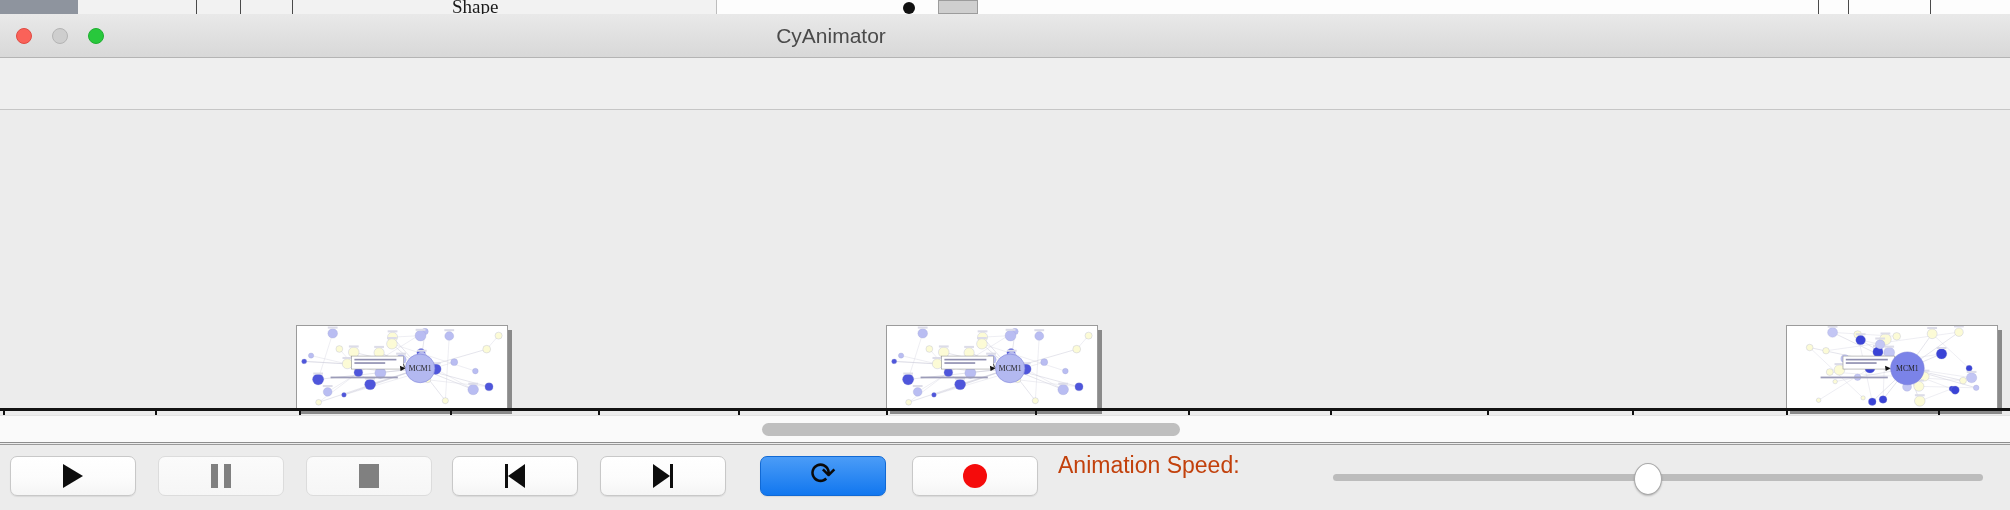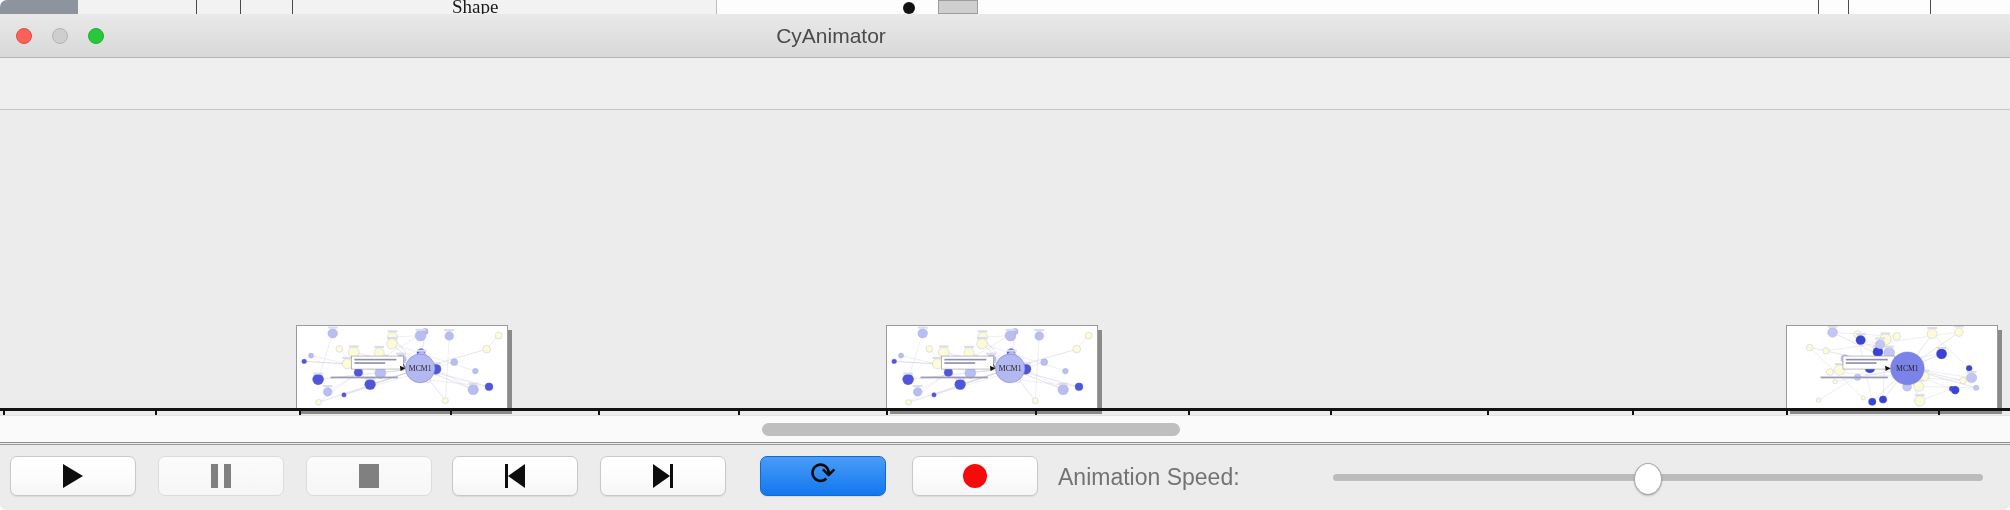--- a/index.html
+++ b/index.html
@@ -11,21 +11,20 @@
     font-family: "Liberation Sans", sans-serif;
     -webkit-font-smoothing: antialiased;
   }
 
   #app {
     position: relative;
     width: 2010px;
     height: 510px;
     overflow: hidden;
     background: #ececec;
-    border-radius: 7px;
   }
 
   
   .bg-strip {
     position: absolute;
     left: 0; top: 0;
     width: 2010px; height: 14px;
     background: #fdfdfd;
     overflow: hidden;
   }
@@ -263,23 +262,23 @@
   .glyph-skip.start .bar { left: 1px; }
   .glyph-skip.start .tri { left: 4px; border-right: 17px solid #0d0d0d; }
   .glyph-skip.end .bar   { right: 1px; }
   .glyph-skip.end .tri   { right: 4px; border-left: 17px solid #0d0d0d; }
 
   .glyph-loop { font-size: 31px; color: #0a0a0a; line-height: 1; margin-top: -5px; }
   .glyph-record { width: 24px; height: 24px; border-radius: 50%; background: #f50b0b; }
 
   .speed-label {
     position: absolute;
-    left: 1058px; top: 19px;
+    left: 1058px; top: 7px;
     font-size: 23px;
-    color: #737373;
+    color: #c2410c;
     white-space: nowrap;
   }
 
   .slider-track {
     position: absolute;
     left: 1333px; top: 29px;
     width: 650px; height: 7px;
     background: #bcbcbc;
     border-radius: 4px;
   }

